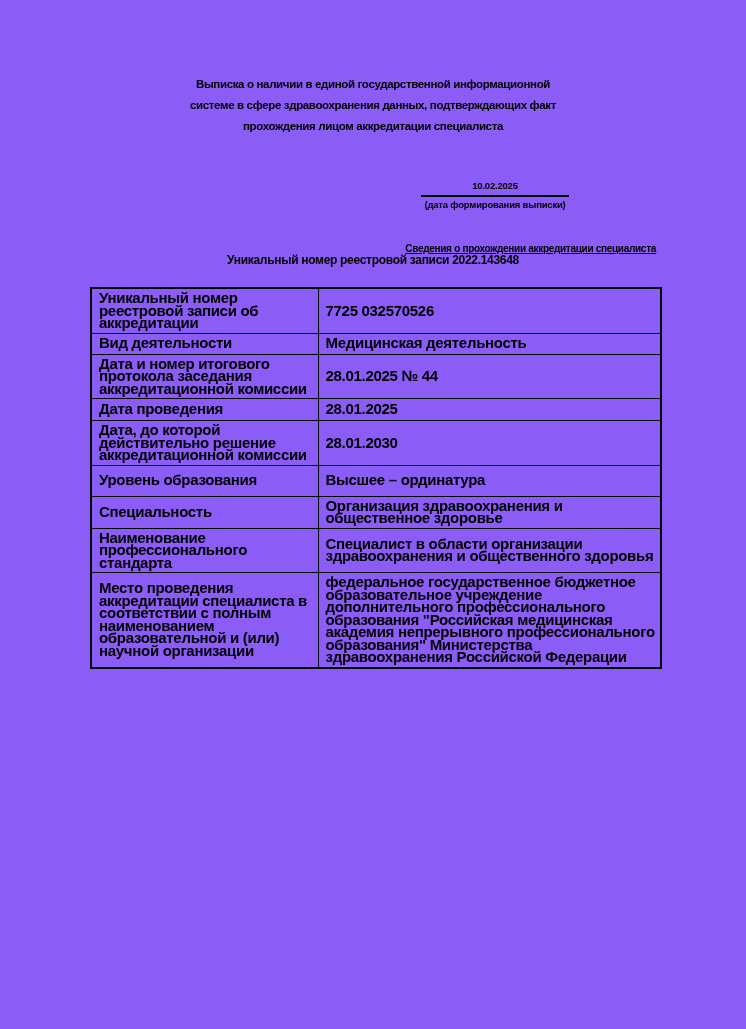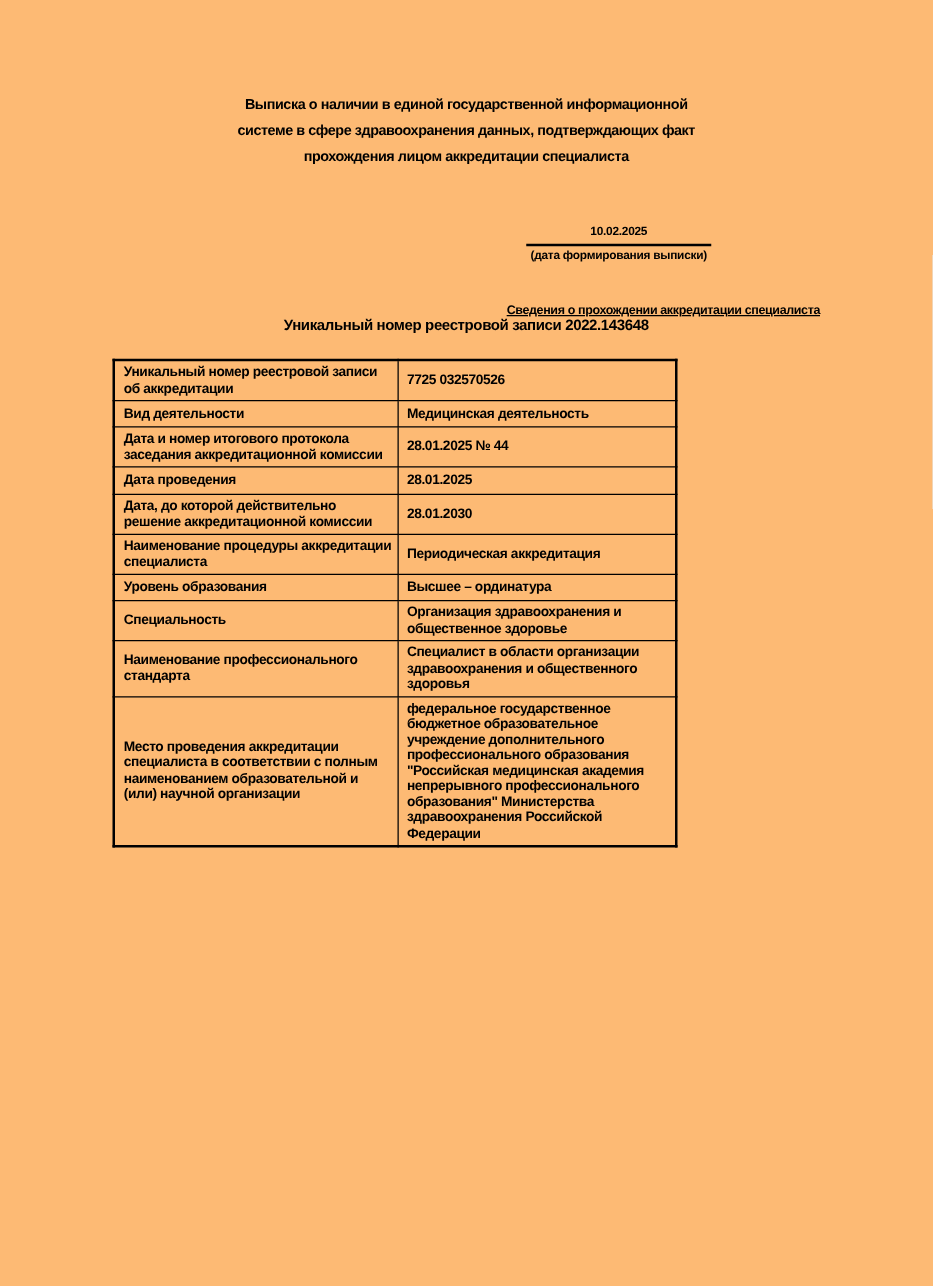--- a/index.html
+++ b/index.html
@@ -6,21 +6,21 @@
   html, body { background: #e8e8e8; }
   body {
     font-family: "Liberation Sans", sans-serif;
     color: #000000;
     -webkit-font-smoothing: antialiased;
   }
   .page {
     position: relative;
     width: 746px;
     height: 1029px;
-    background: #fdba74;
+    background: #8b5cf6;
     margin: 0 auto;
     overflow: hidden;
     font-weight: 700;
   }
 
   
   .doc-title {
     position: absolute;
     top: 74px;
     left: 90px;
@@ -91,25 +91,25 @@
     font-size: 12px;
     letter-spacing: -0.3px;
     font-weight: 700;
   }
 
   
   .info-table {
     position: absolute;
     top: 287px;
     left: 90px;
-    width: 452px;
+    width: 572px;
     border-collapse: collapse;
     border: 2px solid #000000;
     table-layout: fixed;
-    font-size: 11px;
+    font-size: 15px;
     letter-spacing: -0.3px;
     line-height: 12.5px;
     font-weight: 700;
   }
   .info-table td {
     border: 1px solid #000000;
     vertical-align: middle;
     padding: 3px 4px 3px 7px;
   }
   .info-table td.cell-label { width: 227px; }
@@ -161,24 +161,20 @@
       </tr>
       <tr>
         <td class="cell-label">Дата проведения</td>
         <td class="cell-value">28.01.2025</td>
       </tr>
       <tr>
         <td class="cell-label">Дата, до которой действительно решение аккредитационной комиссии</td>
         <td class="cell-value">28.01.2030</td>
       </tr>
       <tr>
-        <td class="cell-label">Наименование процедуры аккредитации специалиста</td>
-        <td class="cell-value">Периодическая аккредитация</td>
-      </tr>
-      <tr>
         <td class="cell-label">Уровень образования</td>
         <td class="cell-value">Высшее – ординатура</td>
       </tr>
       <tr>
         <td class="cell-label">Специальность</td>
         <td class="cell-value">Организация здравоохранения и общественное здоровье</td>
       </tr>
       <tr>
         <td class="cell-label">Наименование профессионального стандарта</td>
         <td class="cell-value">Специалист в области организации здравоохранения и общественного здоровья</td>

